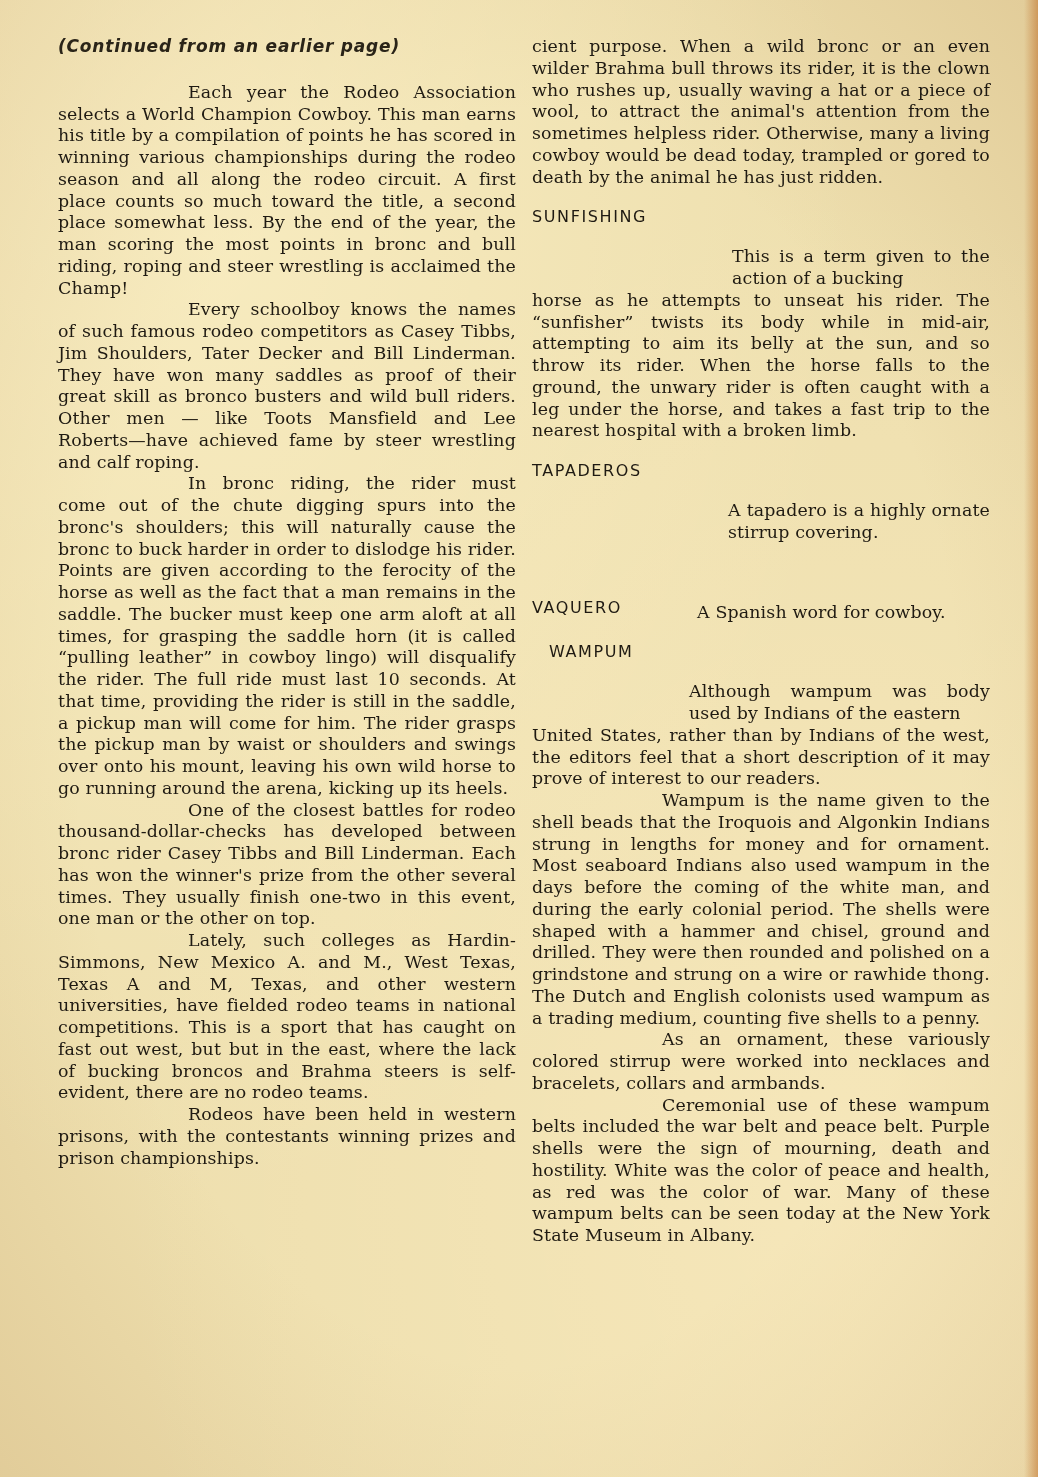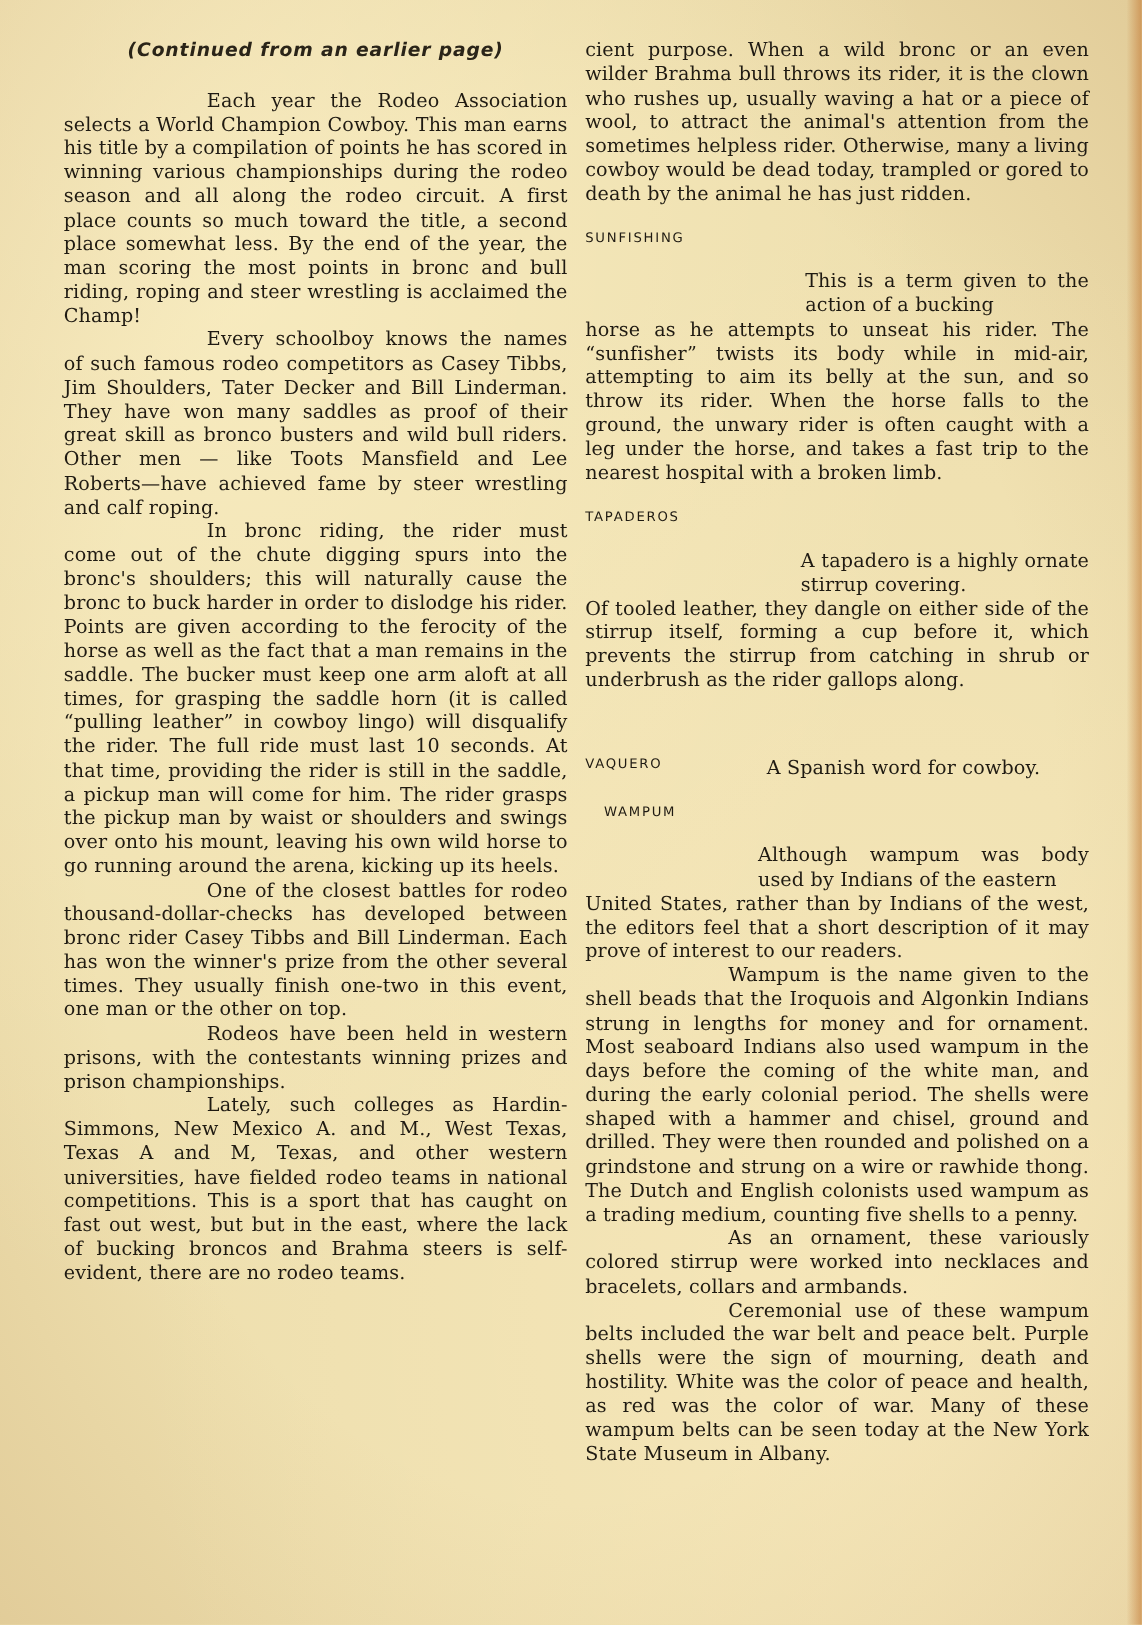--- a/index.html
+++ b/index.html
@@ -40,39 +40,38 @@
       text-align: justify;
       letter-spacing: 0.15px;
     }
     .col p {
       margin: 0;
     }
     .indent {
       text-indent: 130px;
     }
     .continued {
-      text-align: center;
       font-style: italic;
       font-weight: bold;
       font-family: "DejaVu Sans", "Liberation Sans", sans-serif;
       font-size: 17px;
       color: #2a2418;
       margin: 0 0 24px 0 !important;
       letter-spacing: 0.8px;
     }
     .entry {
       margin-top: 18px;
     }
     .entry-head {
       display: flex;
     }
     .term {
       font-family: "DejaVu Sans", "Liberation Sans", sans-serif;
       letter-spacing: 1.6px;
-      font-size: 12px;
+      font-size: 16px;
       flex: 0 0 auto;
     }
     .term-sunfishing { width: 200px; }
     .term-tapaderos { width: 196px; }
     .term-vaquero { width: 165px; margin-top: 35px; }
     .term-wampum { width: 140px; margin-left: 17px; }
     .hang {
       flex: 1 1 auto;
       text-align: justify;
       margin-top: 40px;
@@ -87,41 +86,40 @@
 <div class="edge-right"></div>
 
 <div class="page">
 
   <div class="col">
     <p class="continued">(Continued from an earlier page)</p>
     <p class="indent">Each year the Rodeo Association selects a World Champion Cowboy. This man earns his title by a compilation of points he has scored in winning various championships during the rodeo season and all along the rodeo circuit. A first place counts so much toward the title, a second place somewhat less. By the end of the year, the man scoring the most points in bronc and bull riding, roping and steer wrestling is acclaimed the Champ!</p>
     <p class="indent">Every schoolboy knows the names of such famous rodeo competitors as Casey Tibbs, Jim Shoulders, Tater Decker and Bill Linderman. They have won many saddles as proof of their great skill as bronco busters and wild bull riders. Other men — like Toots Mansfield and Lee Roberts—have achieved fame by steer wrestling and calf roping.</p>
     <p class="indent">In bronc riding, the rider must come out of the chute digging spurs into the bronc's shoulders; this will naturally cause the bronc to buck harder in order to dislodge his rider. Points are given according to the ferocity of the horse as well as the fact that a man remains in the saddle. The bucker must keep one arm aloft at all times, for grasping the saddle horn (it is called “pulling leather” in cowboy lingo) will disqualify the rider. The full ride must last 10 seconds. At that time, providing the rider is still in the saddle, a pickup man will come for him. The rider grasps the pickup man by waist or shoulders and swings over onto his mount, leaving his own wild horse to go running around the arena, kicking up its heels.</p>
     <p class="indent">One of the closest battles for rodeo thousand-dollar-checks has developed between bronc rider Casey Tibbs and Bill Linderman. Each has won the winner's prize from the other several times. They usually finish one-two in this event, one man or the other on top.</p>
+    <p class="indent">Lately, such colleges as Hardin-Simmons, New Mexico A. and M., West Texas, Texas A and M, Texas, and other western universities, have fielded rodeo teams in national competitions. This is a sport that has caught on fast out west, but but in the east, where the lack of bucking broncos and Brahma steers is self-evident, there are no rodeo teams.</p>
     <p class="indent">Rodeos have been held in western prisons, with the contestants winning prizes and prison championships.</p>
-    <p class="indent">Lately, such colleges as Hardin-Simmons, New Mexico A. and M., West Texas, Texas A and M, Texas, and other western universities, have fielded rodeo teams in national competitions. This is a sport that has caught on fast out west, but but in the east, where the lack of bucking broncos and Brahma steers is self-evident, there are no rodeo teams.</p>
   </div>
 
   <div class="col">
     <p>cient purpose. When a wild bronc or an even wilder Brahma bull throws its rider, it is the clown who rushes up, usually waving a hat or a piece of wool, to attract the animal's attention from the sometimes helpless rider. Otherwise, many a living cowboy would be dead today, trampled or gored to death by the animal he has just ridden.</p>
 
     <div class="entry">
       <div class="entry-head">
         <span class="term term-sunfishing">SUNFISHING</span>
         <span class="hang">This is a term given to the action of a bucking</span>
       </div>
       <p class="cont">horse as he attempts to unseat his rider. The “sunfisher” twists its body while in mid-air, attempting to aim its belly at the sun, and so throw its rider. When the horse falls to the ground, the unwary rider is often caught with a leg under the horse, and takes a fast trip to the nearest hospital with a broken limb.</p>
     </div>
 
     <div class="entry">
       <div class="entry-head">
         <span class="term term-tapaderos">TAPADEROS</span>
         <span class="hang">A tapadero is a highly ornate stirrup covering.</span>
       </div>
-      <p class="cont">Of tooled leather, they dangle on either side of the stirrup itself, forming a cup before it, which prevents the stirrup from catching in shrub or underbrush as the rider gallops along.</p>
     </div>
 
     <div class="entry">
       <div class="entry-head">
         <span class="term term-vaquero">VAQUERO</span>
         <span class="hang">A Spanish word for cowboy.</span>
       </div>
     </div>
 
     <div class="entry">

